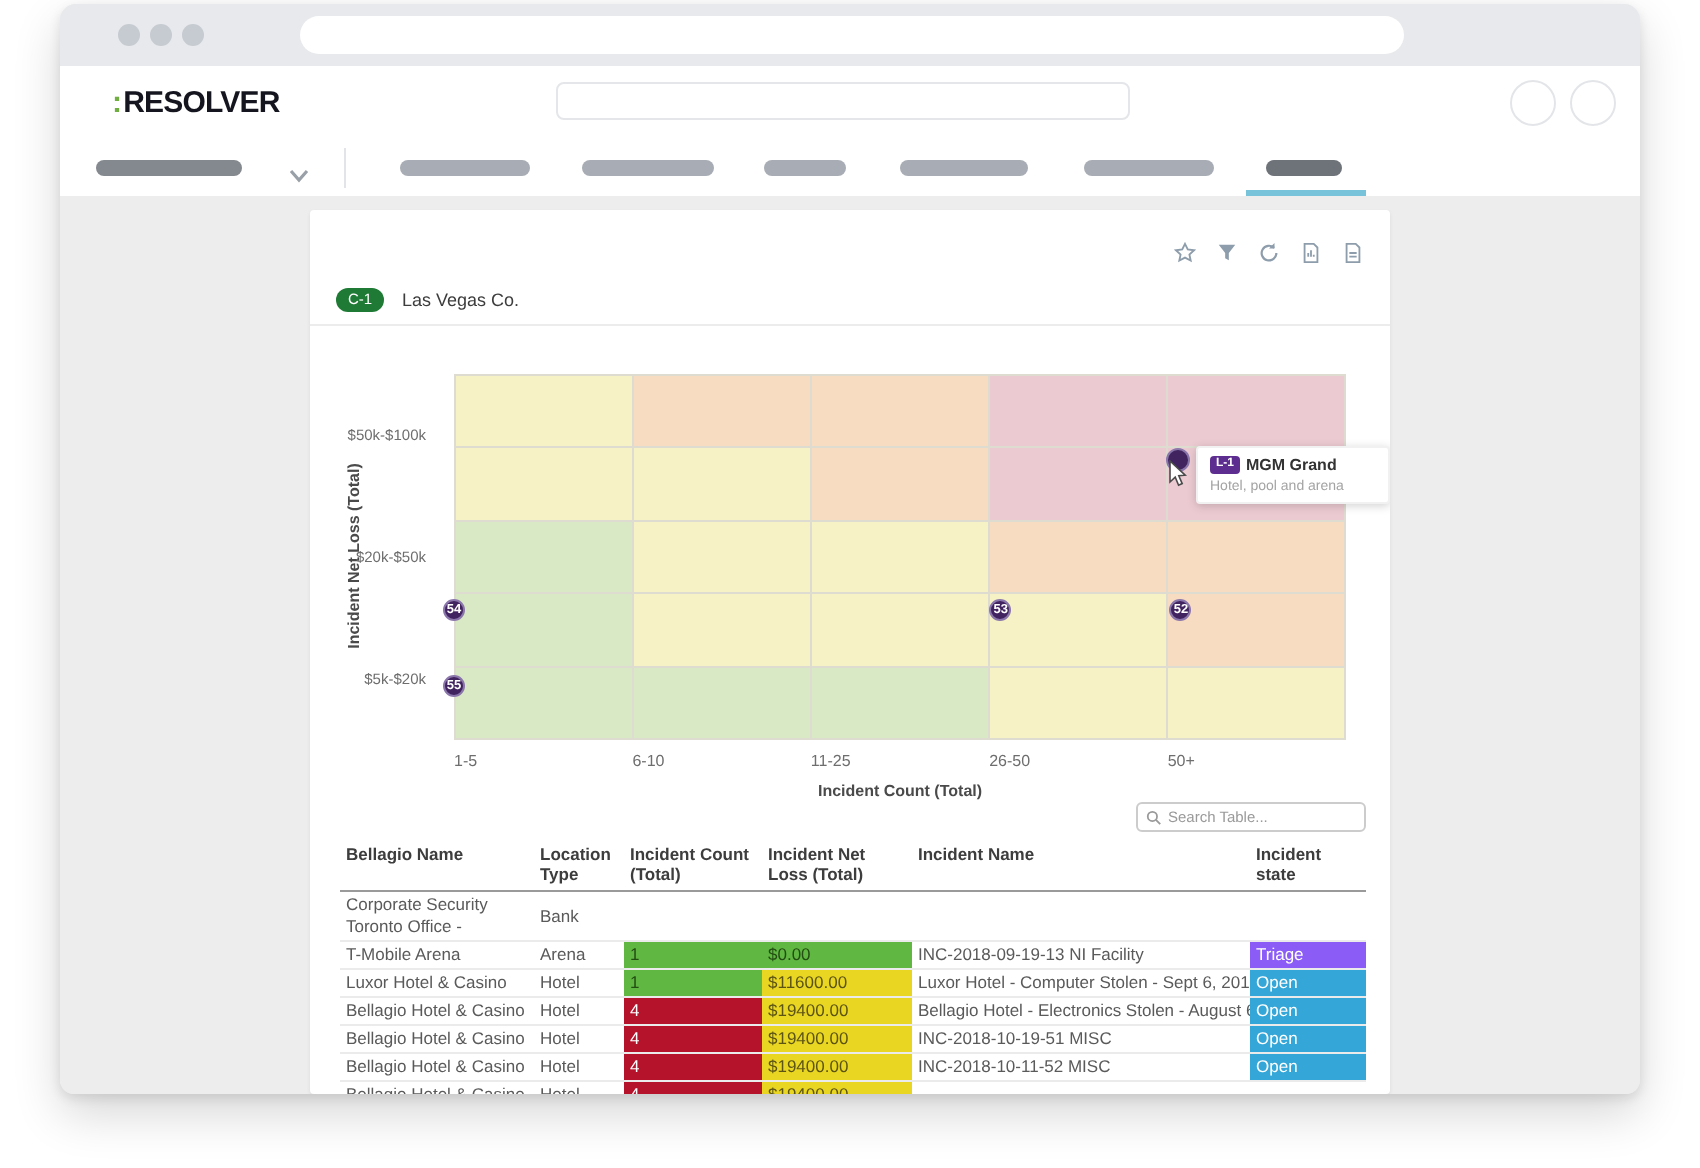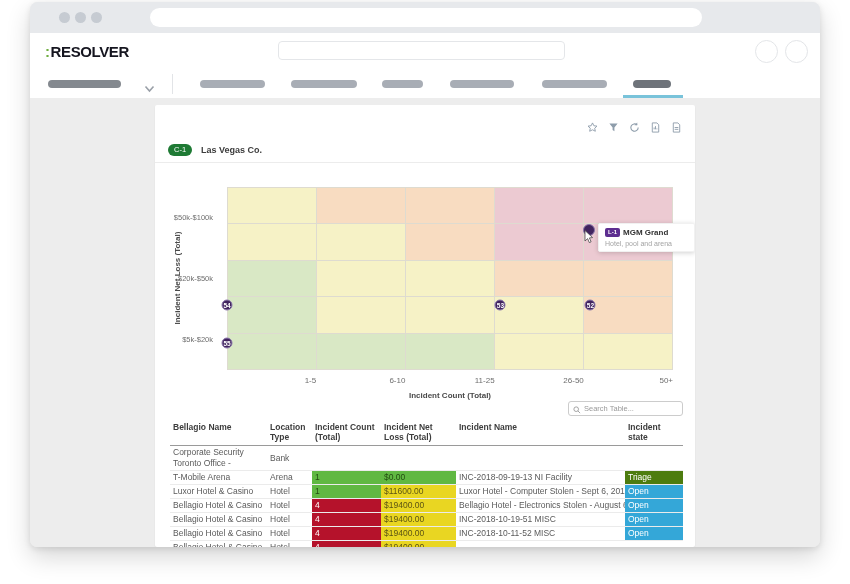--- a/index.html
+++ b/index.html
@@ -8,54 +8,54 @@
 
   
   .window{position:absolute;left:30px;top:2px;width:790px;height:545px;background:#ededed;
           border-radius:8px 8px 7px 7px;overflow:hidden;
           box-shadow:0 10px 24px rgba(0,0,0,.16),0 2px 6px rgba(0,0,0,.10)}
   .chrome{position:absolute;left:0;top:0;width:100%;height:31px;background:#e7e9ec}
   .dot{position:absolute;top:10px;width:11px;height:11px;border-radius:50%;background:#c6cbd2}
   .urlbar{position:absolute;left:120px;top:6px;width:552px;height:19px;background:#fff;border-radius:10px}
 
   .appheader{position:absolute;left:0;top:31px;width:100%;height:37px;background:#fff;border-bottom:1px solid #eceef0}
-  .logo{position:absolute;left:15px;top:10px;font-size:15px;font-weight:700;letter-spacing:-.4px;color:#15151f}
+  .logo{position:absolute;left:26px;top:10px;font-size:15px;font-weight:700;letter-spacing:-.4px;color:#15151f}
   .logo .colon{color:#6fae3f;margin-right:1px}
   .gsearch{position:absolute;left:248px;top:8px;width:287px;height:19px;border:1px solid #e4e6e9;border-radius:4px;background:#fff;box-sizing:border-box}
   .hcircle{position:absolute;top:7px;width:23px;height:23px;border:1px solid #e3e5e8;border-radius:50%;background:#fff;box-sizing:border-box}
 
   .nav{position:absolute;left:0;top:68px;width:100%;height:28px;background:#fff;border-bottom:1px solid #dfe1e4}
   .pill{position:absolute;top:10px;height:8px;border-radius:4px;background:#a8adb5}
   .pill.dark{background:#84898f}
   .pill.active{background:#6e737a}
   .navdivider{position:absolute;left:142px;top:4px;width:1px;height:20px;background:#e2e4e7}
   .underline{position:absolute;left:593px;bottom:0;width:60px;height:3px;background:#79c3da}
   .chev{position:absolute;left:114px;top:9px}
 
   
   .content{position:absolute;left:0;top:96px;width:100%;bottom:0;background:#ededed}
   .card{position:absolute;left:125px;top:7px;width:540px;height:442px;background:#fff;border-radius:2px;
         box-shadow:0 1px 2px rgba(0,0,0,.07);overflow:hidden}
   .card-title{position:absolute;left:13px;top:8px;font-size:17px;font-weight:300;color:#4f4f4f;letter-spacing:.2px}
   .tools{position:absolute;right:13px;top:14px;display:flex;gap:10px}
   .badge{position:absolute;left:13px;top:39px;background:#1e7a34;color:#fff;font-size:7.5px;font-weight:400;
          padding:2px 6px;border-radius:7px;line-height:1}
-  .subtitle{position:absolute;left:46px;top:40px;font-size:9px;font-weight:700;color:#3d3d3d}
+  .subtitle{position:absolute;left:46px;top:40px;font-size:9px;font-weight:400;color:#3d3d3d}
   .carddivider{position:absolute;left:0;top:57px;width:100%;height:1px;background:#ececec}
 
   
   .plot{position:absolute;left:72px;top:82px;width:446px;height:183px}
   .hm-grid{position:absolute;left:0;top:0;right:0;bottom:0;display:grid;
            grid-template-columns:repeat(5,1fr);grid-template-rows:repeat(5,1fr);
            gap:1px;background:#dedbd0;border:1px solid #dedbd0;box-sizing:border-box}
   .ylabels{position:absolute;left:0;top:82px;width:64px;height:183px;display:flex;flex-direction:column}
   .ylab{flex:1;display:flex;align-items:center;justify-content:flex-end;padding-right:6px;
         font-size:7.5px;color:#6e6e6e}
   .xlabels{position:absolute;left:72px;top:271px;width:446px;display:flex}
-  .xlab{flex:1;text-align:right;font-size:8px;color:#6e6e6e}
+  .xlab{flex:1;text-align:left;font-size:8px;color:#6e6e6e}
   .xtitle{position:absolute;left:72px;top:286px;width:446px;text-align:center;font-size:8px;font-weight:700;color:#4a4a4a}
   .ytitle{position:absolute;left:22px;top:173px;transform:translate(-50%,-50%) rotate(-90deg);
           font-size:8px;font-weight:700;color:#4a4a4a;white-space:nowrap}
   .hm-point{position:absolute;width:11px;height:11px;border-radius:50%;background:#41245f;border:1px solid #8a76aa;
             color:#fff;font-size:6.5px;font-weight:700;display:flex;align-items:center;justify-content:center;
             transform:translate(-50%,50%);z-index:3;box-sizing:border-box}
   .hm-point.hovered{width:12px;height:12px}
   .cursor{position:absolute;left:357px;top:43px;z-index:6}
   .tooltip{position:absolute;left:371px;top:36px;width:97px;background:#fff;border:1px solid #f1f1f1;border-radius:2px;
            box-shadow:0 1px 5px rgba(0,0,0,.18);padding:4px 6px;z-index:5;box-sizing:border-box}
@@ -247,21 +247,21 @@
               <td></td>
               <td></td>
               <td></td>
             </tr>
             <tr>
               <td>T-Mobile Arena</td>
               <td>Arena</td>
               <td class="cs-green" style="background: rgb(96, 184, 66);">1</td>
               <td class="cs-green" style="background: rgb(96, 184, 66);">$0.00</td>
               <td>INC-2018-09-19-13 NI Facility</td>
-              <td class="cs-triage" style="background: #4d7c0f;">Triage</td>
+              <td class="cs-triage" style="background: #8b5cf6;">Triage</td>
             </tr>
             <tr>
               <td>Luxor Hotel &amp; Casino</td>
               <td>Hotel</td>
               <td class="cs-green" style="background: rgb(96, 184, 66);">1</td>
               <td class="cs-yellow" style="background: rgb(233, 214, 34);">$11600.00</td>
               <td>Luxor Hotel - Computer Stolen - Sept 6, 2018</td>
               <td class="cs-open" style="background: rgb(52, 167, 216);">Open</td>
             </tr>
             <tr>

